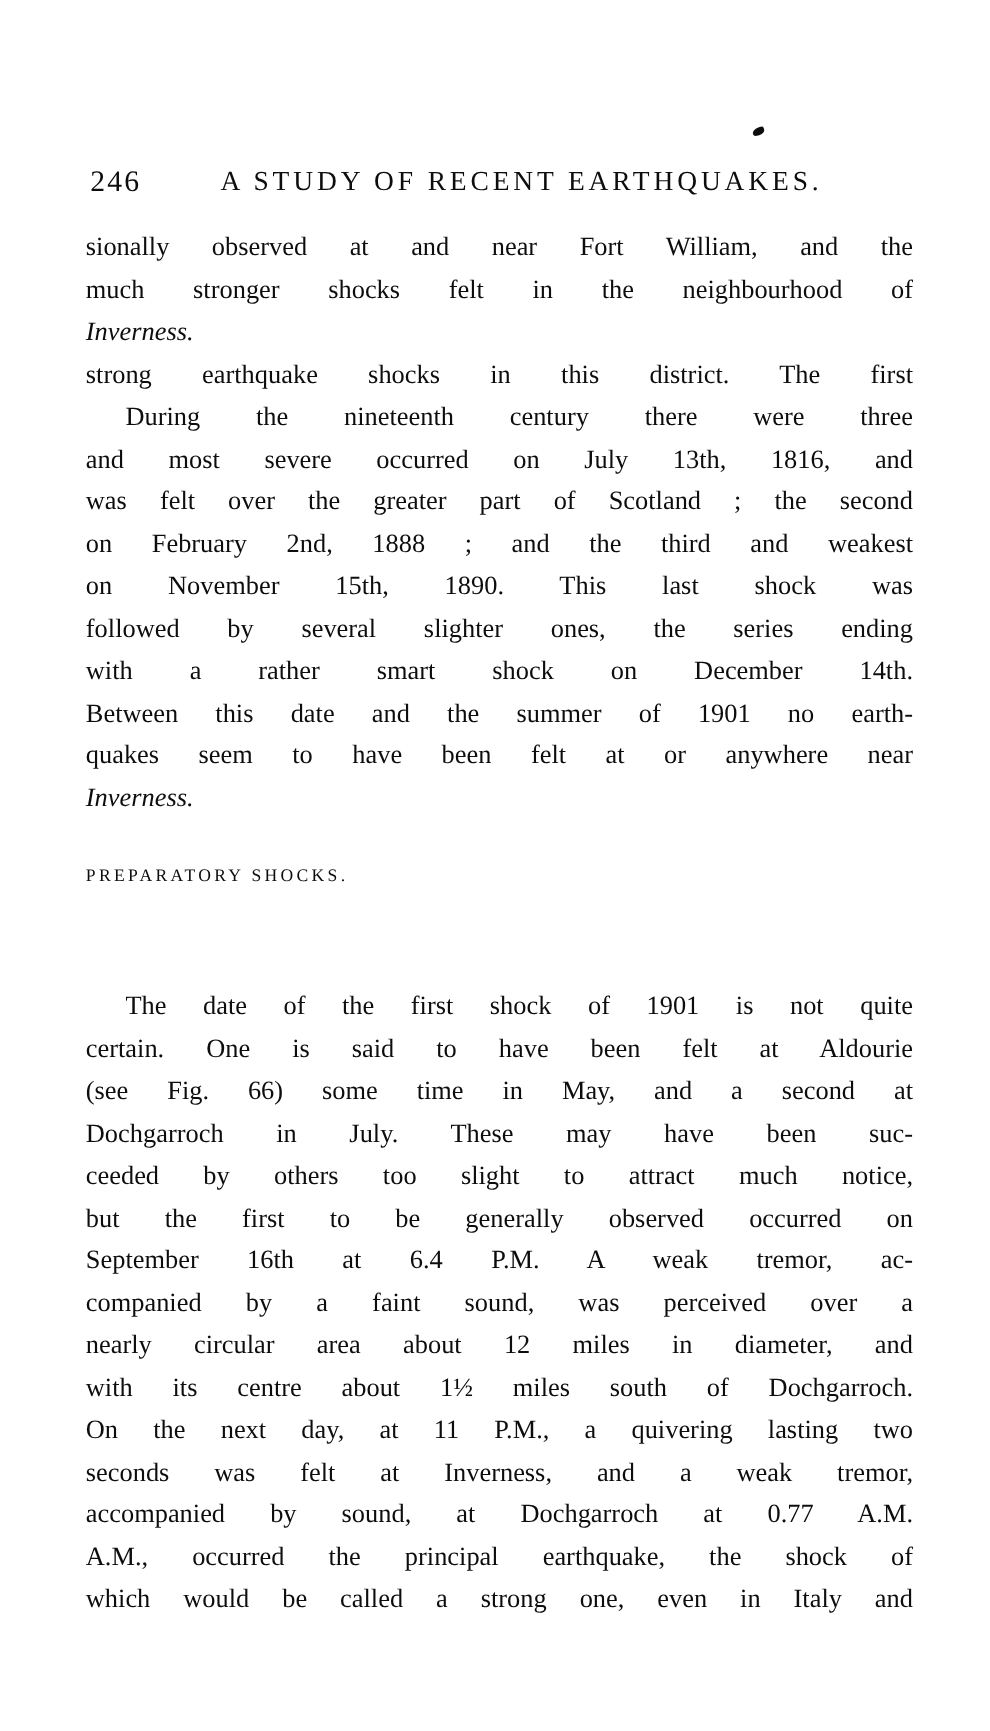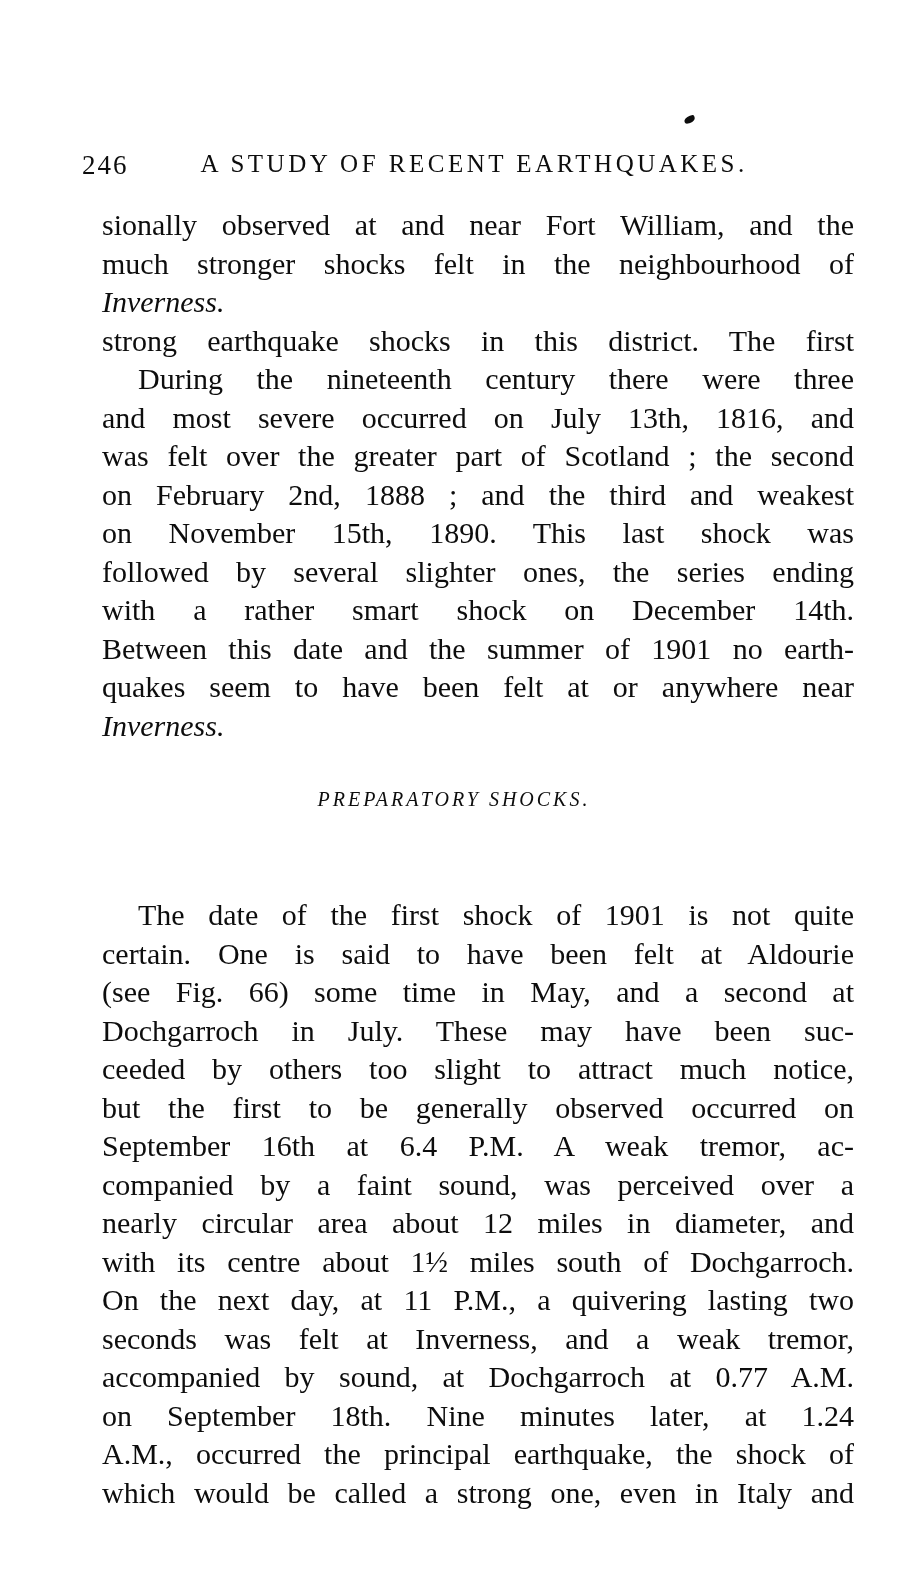--- a/index.html
+++ b/index.html
@@ -28,63 +28,61 @@
     background: #0d0d0d;
     border-radius: 70% 30% 60% 40%;
     transform: rotate(-18deg);
   }
   .header-row {
     position: absolute;
     top: 150px;
     left: 82px;
     width: 748px;
     display: flex;
-    align-items: flex-start;
+    align-items: center;
   }
   .page-number {
     font-size: 27px;
     letter-spacing: 2px;
   }
   .running-title {
     font-size: 25px;
     letter-spacing: 3.5px;
     margin-left: 72px;
     white-space: nowrap;
   }
   .text-block {
     position: absolute;
     left: 78px;
     width: 752px;
-    font-size: 30px;
+    font-size: 24px;
     line-height: 38.5px;
-    margin-left: 24px;
   }
   .block1 { top: 206px; }
   .block2 { top: 896px; }
   .jline {
     text-align: justify;
     text-align-last: justify;
     white-space: normal;
   }
   .lline {
     text-align: left;
     font-style: italic;
   }
   .indent {
     text-indent: 36px;
   }
   .section-heading {
     position: absolute;
     top: 788px;
     left: 78px;
     width: 752px;
-    text-align: center;
-    font-size: 20px;
+    text-align: left;
+    font-size: 16px;
     letter-spacing: 3px;
-    font-style: italic;
   }
 </style>
 </head>
 <body>
 
 <div class="page">
 
   <div class="ink-speck"></div>
 
   <div class="header-row">
@@ -119,18 +117,17 @@
     <div class="jline">Dochgarroch in July. These may have been suc-</div>
     <div class="jline">ceeded by others too slight to attract much notice,</div>
     <div class="jline">but the first to be generally observed occurred on</div>
     <div class="jline">September 16th at 6.4 P.M. A weak tremor, ac-</div>
     <div class="jline">companied by a faint sound, was perceived over a</div>
     <div class="jline">nearly circular area about 12 miles in diameter, and</div>
     <div class="jline">with its centre about 1½ miles south of Dochgarroch.</div>
     <div class="jline">On the next day, at 11 P.M., a quivering lasting two</div>
     <div class="jline">seconds was felt at Inverness, and a weak tremor,</div>
     <div class="jline">accompanied by sound, at Dochgarroch at 0.77 A.M.</div>
-    <div class="jline">on September 18th. Nine minutes later, at 1.24</div>
     <div class="jline">A.M., occurred the principal earthquake, the shock of</div>
     <div class="jline">which would be called a strong one, even in Italy and</div>
   </div>
 
 </div>
 
 </body></html>

